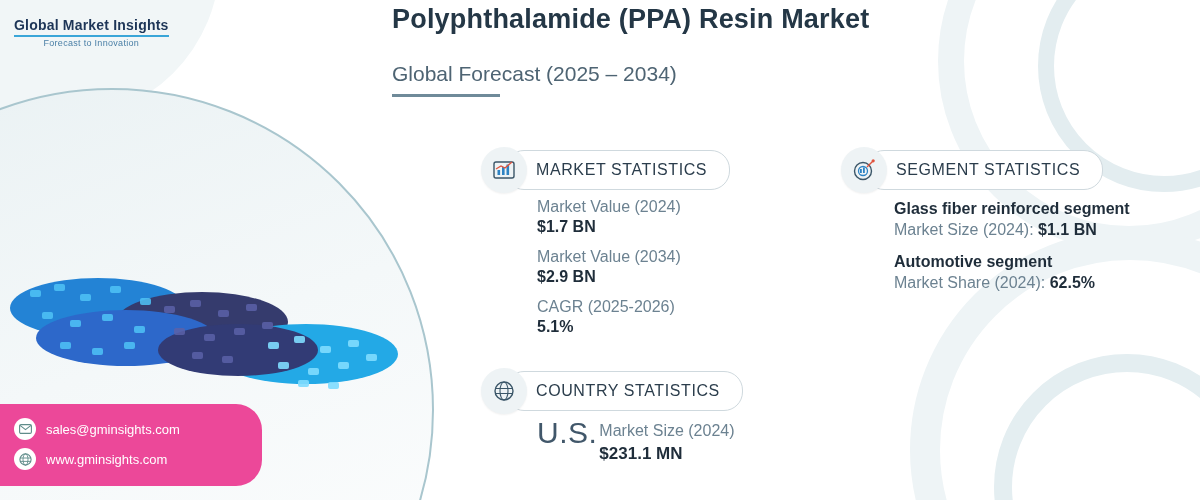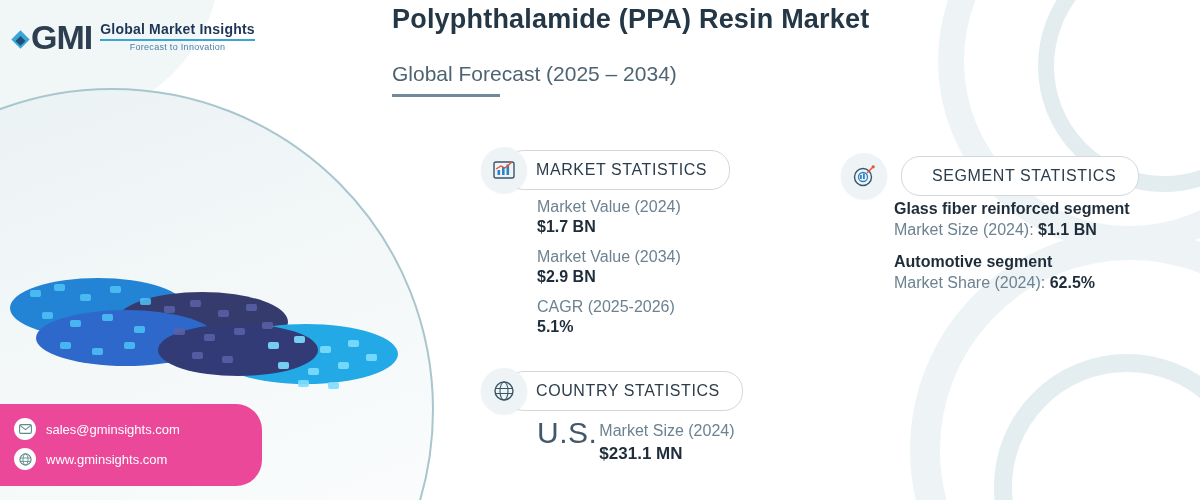--- a/index.html
+++ b/index.html
@@ -360,24 +360,20 @@
         <rect x="302" y="118" width="11" height="7" rx="2"></rect>
         <rect x="332" y="112" width="11" height="7" rx="2"></rect>
         <rect x="360" y="104" width="11" height="7" rx="2"></rect>
         <rect x="292" y="130" width="11" height="7" rx="2"></rect>
         <rect x="322" y="132" width="11" height="7" rx="2"></rect>
       </g>
     </svg>
   </div>
 
   <div class="logo">
-    <div class="logo-gmi">
-      <span class="logo-diamond"></span>
-      <span>GMI</span>
-    </div>
     <div class="logo-text">
       <div class="logo-title">Global Market Insights</div>
       <div class="logo-rule"></div>
       <div class="logo-sub">Forecast to Innovation</div>
     </div>
   </div>
 
   <div class="title">Polyphthalamide (PPA) Resin Market</div>
   <div class="subtitle">Global Forecast (2025 – 2034)</div>
   <div class="subtitle-rule"></div>
@@ -397,21 +393,21 @@
 
   <div class="stat-block" style="left:537px; top:198px;">
     <div class="stat-label">Market Value (2024)</div>
     <div class="stat-value">$1.7 BN</div>
     <div class="stat-label">Market Value (2034)</div>
     <div class="stat-value">$2.9 BN</div>
     <div class="stat-label">CAGR (2025-2026)</div>
     <div class="stat-value">5.1%</div>
   </div>
 
-  <div class="pill-row" style="left:841px; top:153px;gap:36px;">
+  <div class="pill-row" style="left:841px; top:147px;">
     <div class="pill-icon">
       <svg width="26" height="26" viewBox="0 0 26 26">
         <circle cx="12" cy="14" r="8.5" fill="none" stroke="#3b5668" stroke-width="1.4"></circle>
         <circle cx="12" cy="14" r="4.5" fill="none" stroke="#2d83c4" stroke-width="1.3"></circle>
         <rect x="9" y="12" width="1.8" height="4" fill="#2d83c4"></rect>
         <rect x="12" y="10.5" width="1.8" height="5.5" fill="#2d83c4"></rect>
         <path d="M16 10 L22 4" stroke="#e0533d" stroke-width="1.4"></path>
         <circle cx="22.2" cy="3.8" r="1.6" fill="#e0533d"></circle>
       </svg>
     </div>

